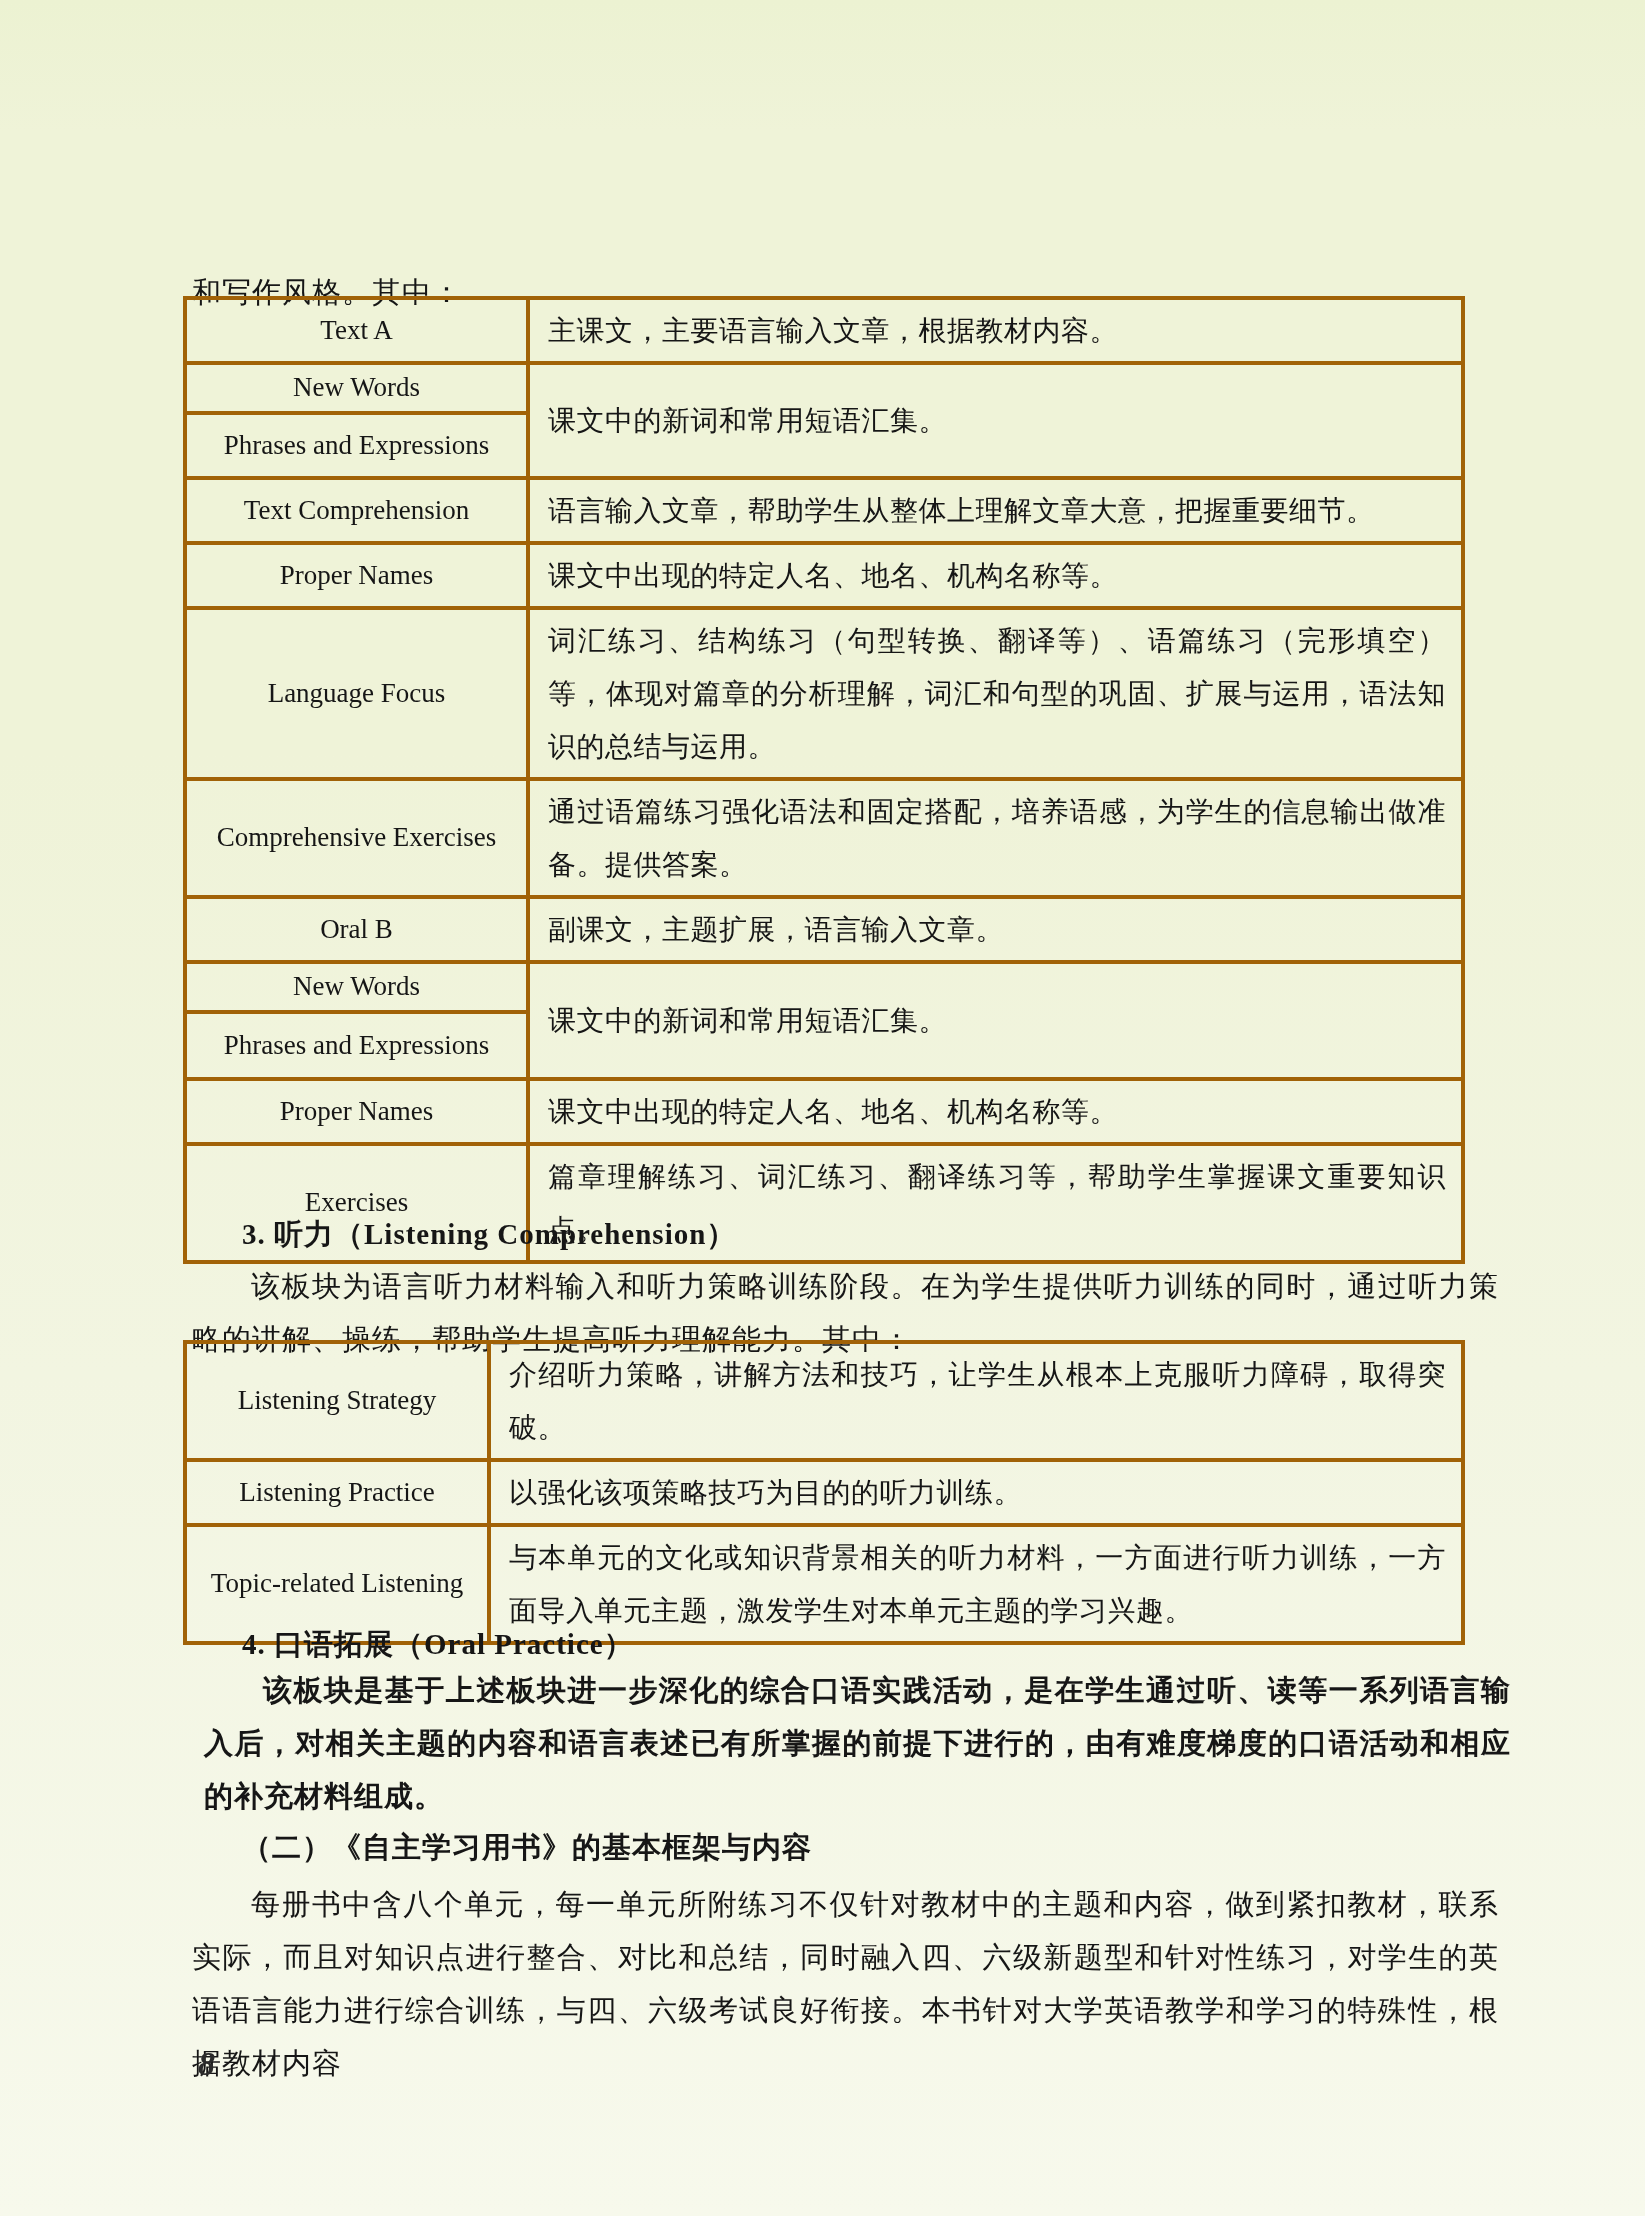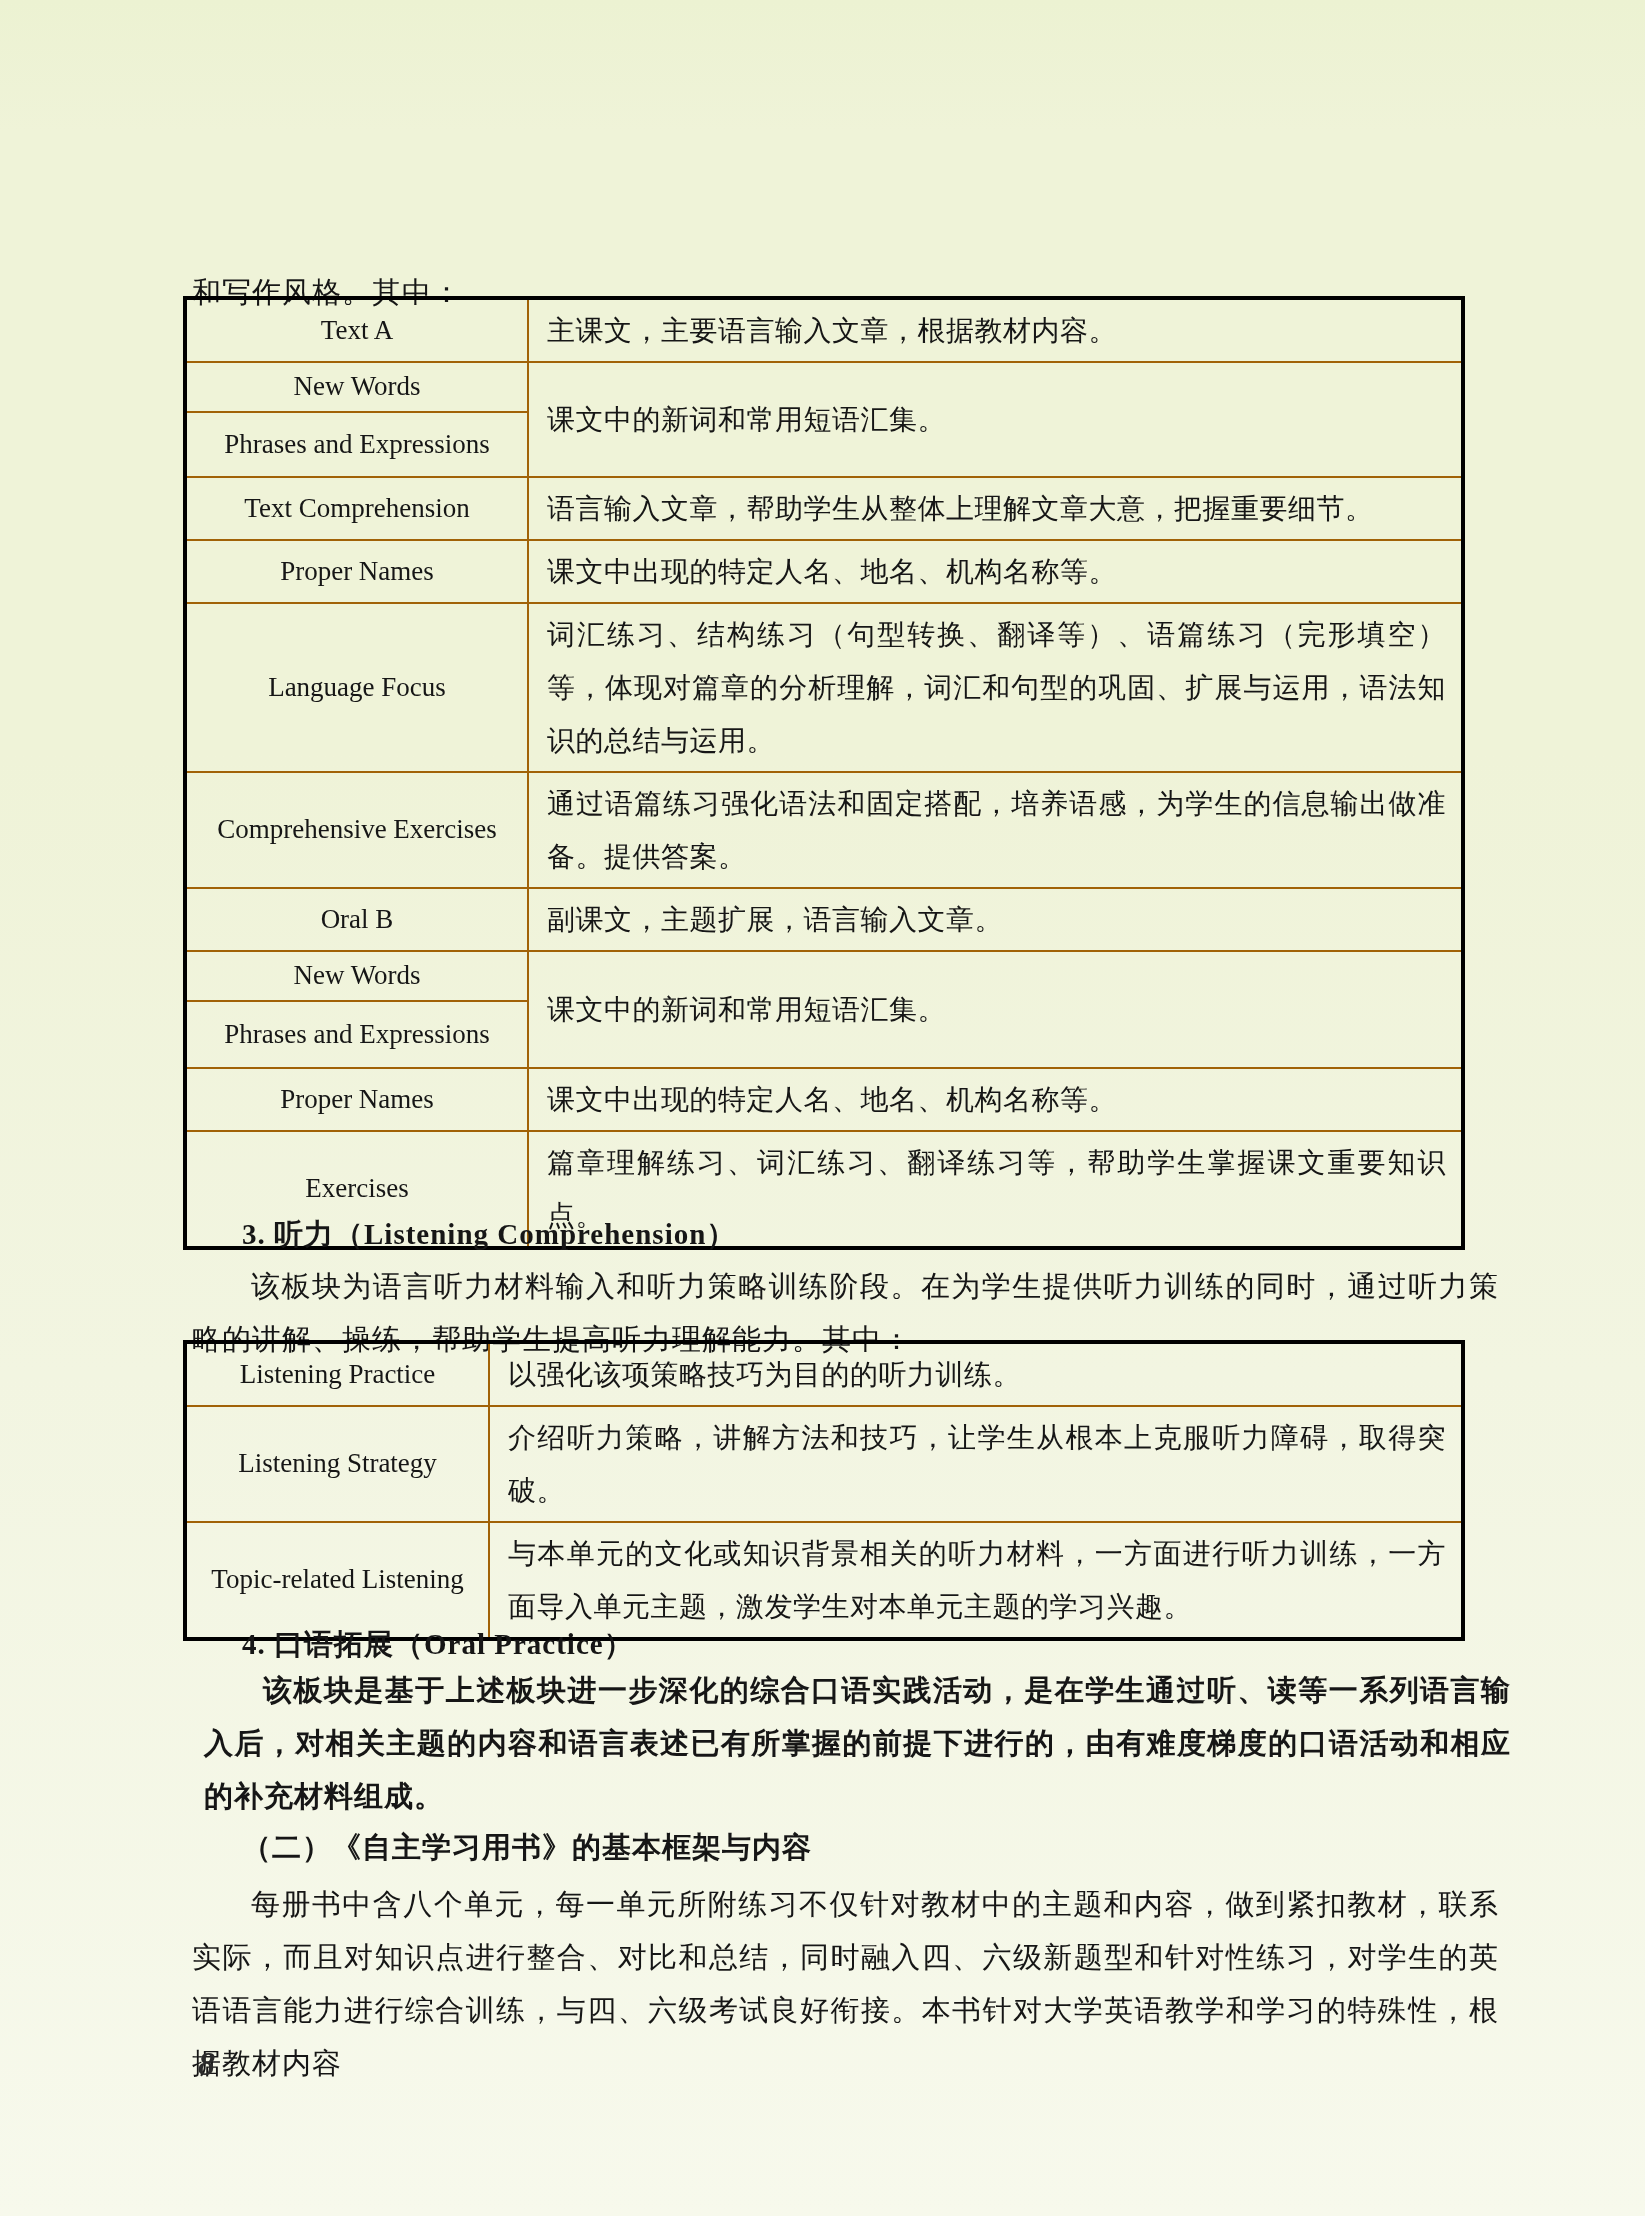--- a/index.html
+++ b/index.html
@@ -15,21 +15,21 @@
   .heading{font-size:29px;letter-spacing:1px;line-height:53px;white-space:nowrap;}
   .bold{font-weight:700;font-family:Liberation Mono, monospace;}
 
   table.tbl{
     border-collapse:collapse;
     border:4px solid #000;
     table-layout:fixed;
     background:transparent;
   }
   .tbl td{
-    border:2px solid #a16207;
+    border:4px solid #a16207;
     vertical-align:middle;
     font-size:28px;
     overflow:hidden;
   }
   .tbl td.en{
     text-align:center;
     font-size:27px;
     letter-spacing:0;
     line-height:1.25;
     padding:3px 5px;
@@ -123,27 +123,27 @@
 <h3 class="abs heading sec3-h">3. 听力（Listening Comprehension）</h3>
 
 <p class="abs cn para sec3-p">该板块为语言听力材料输入和听力策略训练阶段。在为学生提供听力训练的同时，通过听力策略的讲解、操练，帮助学生提高听力理解能力。其中：</p>
 
 <table class="abs tbl tbl2">
   <colgroup>
       <col class="c1">
       <col class="c2">
     </colgroup>
   <tbody>
-      <tr style="height:52px">
+      <tr style="height:53px">
+    <td class="en">Listening Strategy</td>
+    <td class="zh">介绍听力策略，讲解方法和技巧，让学生从根本上克服听力障碍，取得突破。</td>
+  </tr>
+  <tr style="height:52px">
     <td class="en">Listening Practice</td>
     <td class="zh">以强化该项策略技巧为目的的听力训练。</td>
-  </tr>
-  <tr style="height:53px">
-    <td class="en">Listening Strategy</td>
-    <td class="zh">介绍听力策略，讲解方法和技巧，让学生从根本上克服听力障碍，取得突破。</td>
   </tr>
   <tr style="height:104px">
     <td class="en">Topic-related Listening</td>
     <td class="zh">与本单元的文化或知识背景相关的听力材料，一方面进行听力训练，一方面导入单元主题，激发学生对本单元主题的学习兴趣。</td>
   </tr>
 </tbody>
   </table>
 
 <h3 class="abs heading sec4-h">4. 口语拓展（Oral Practice）</h3>
 

